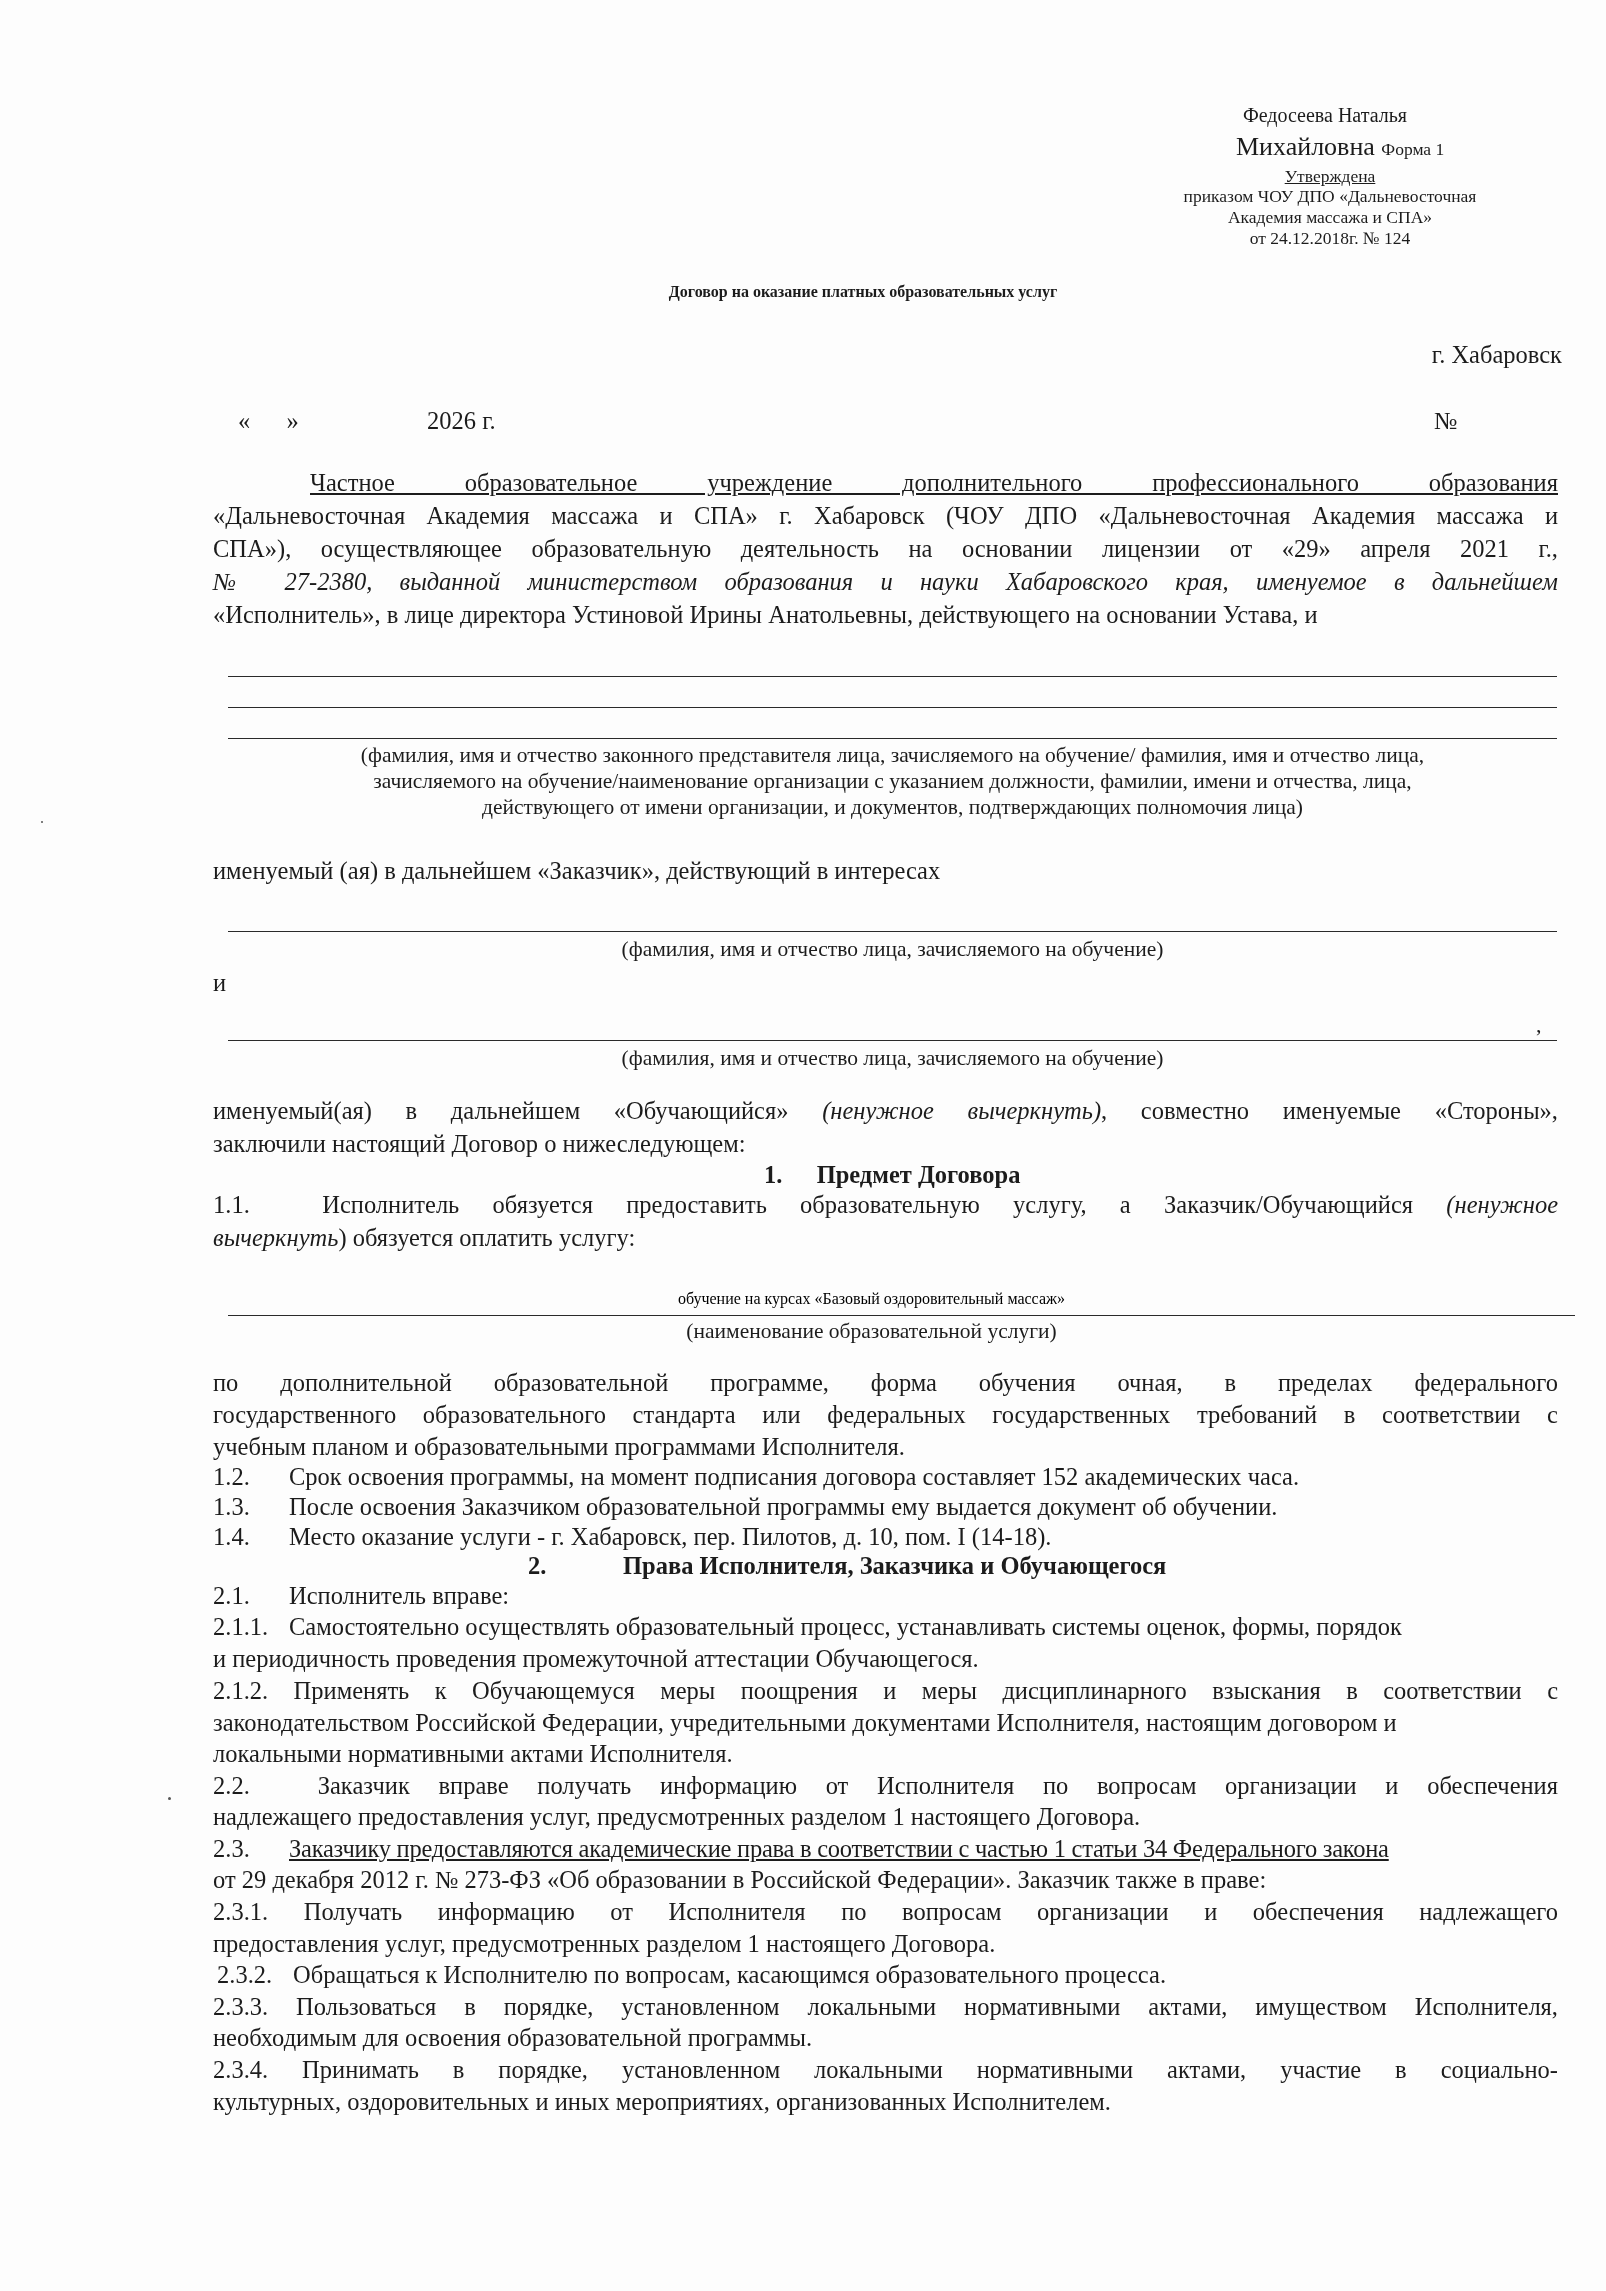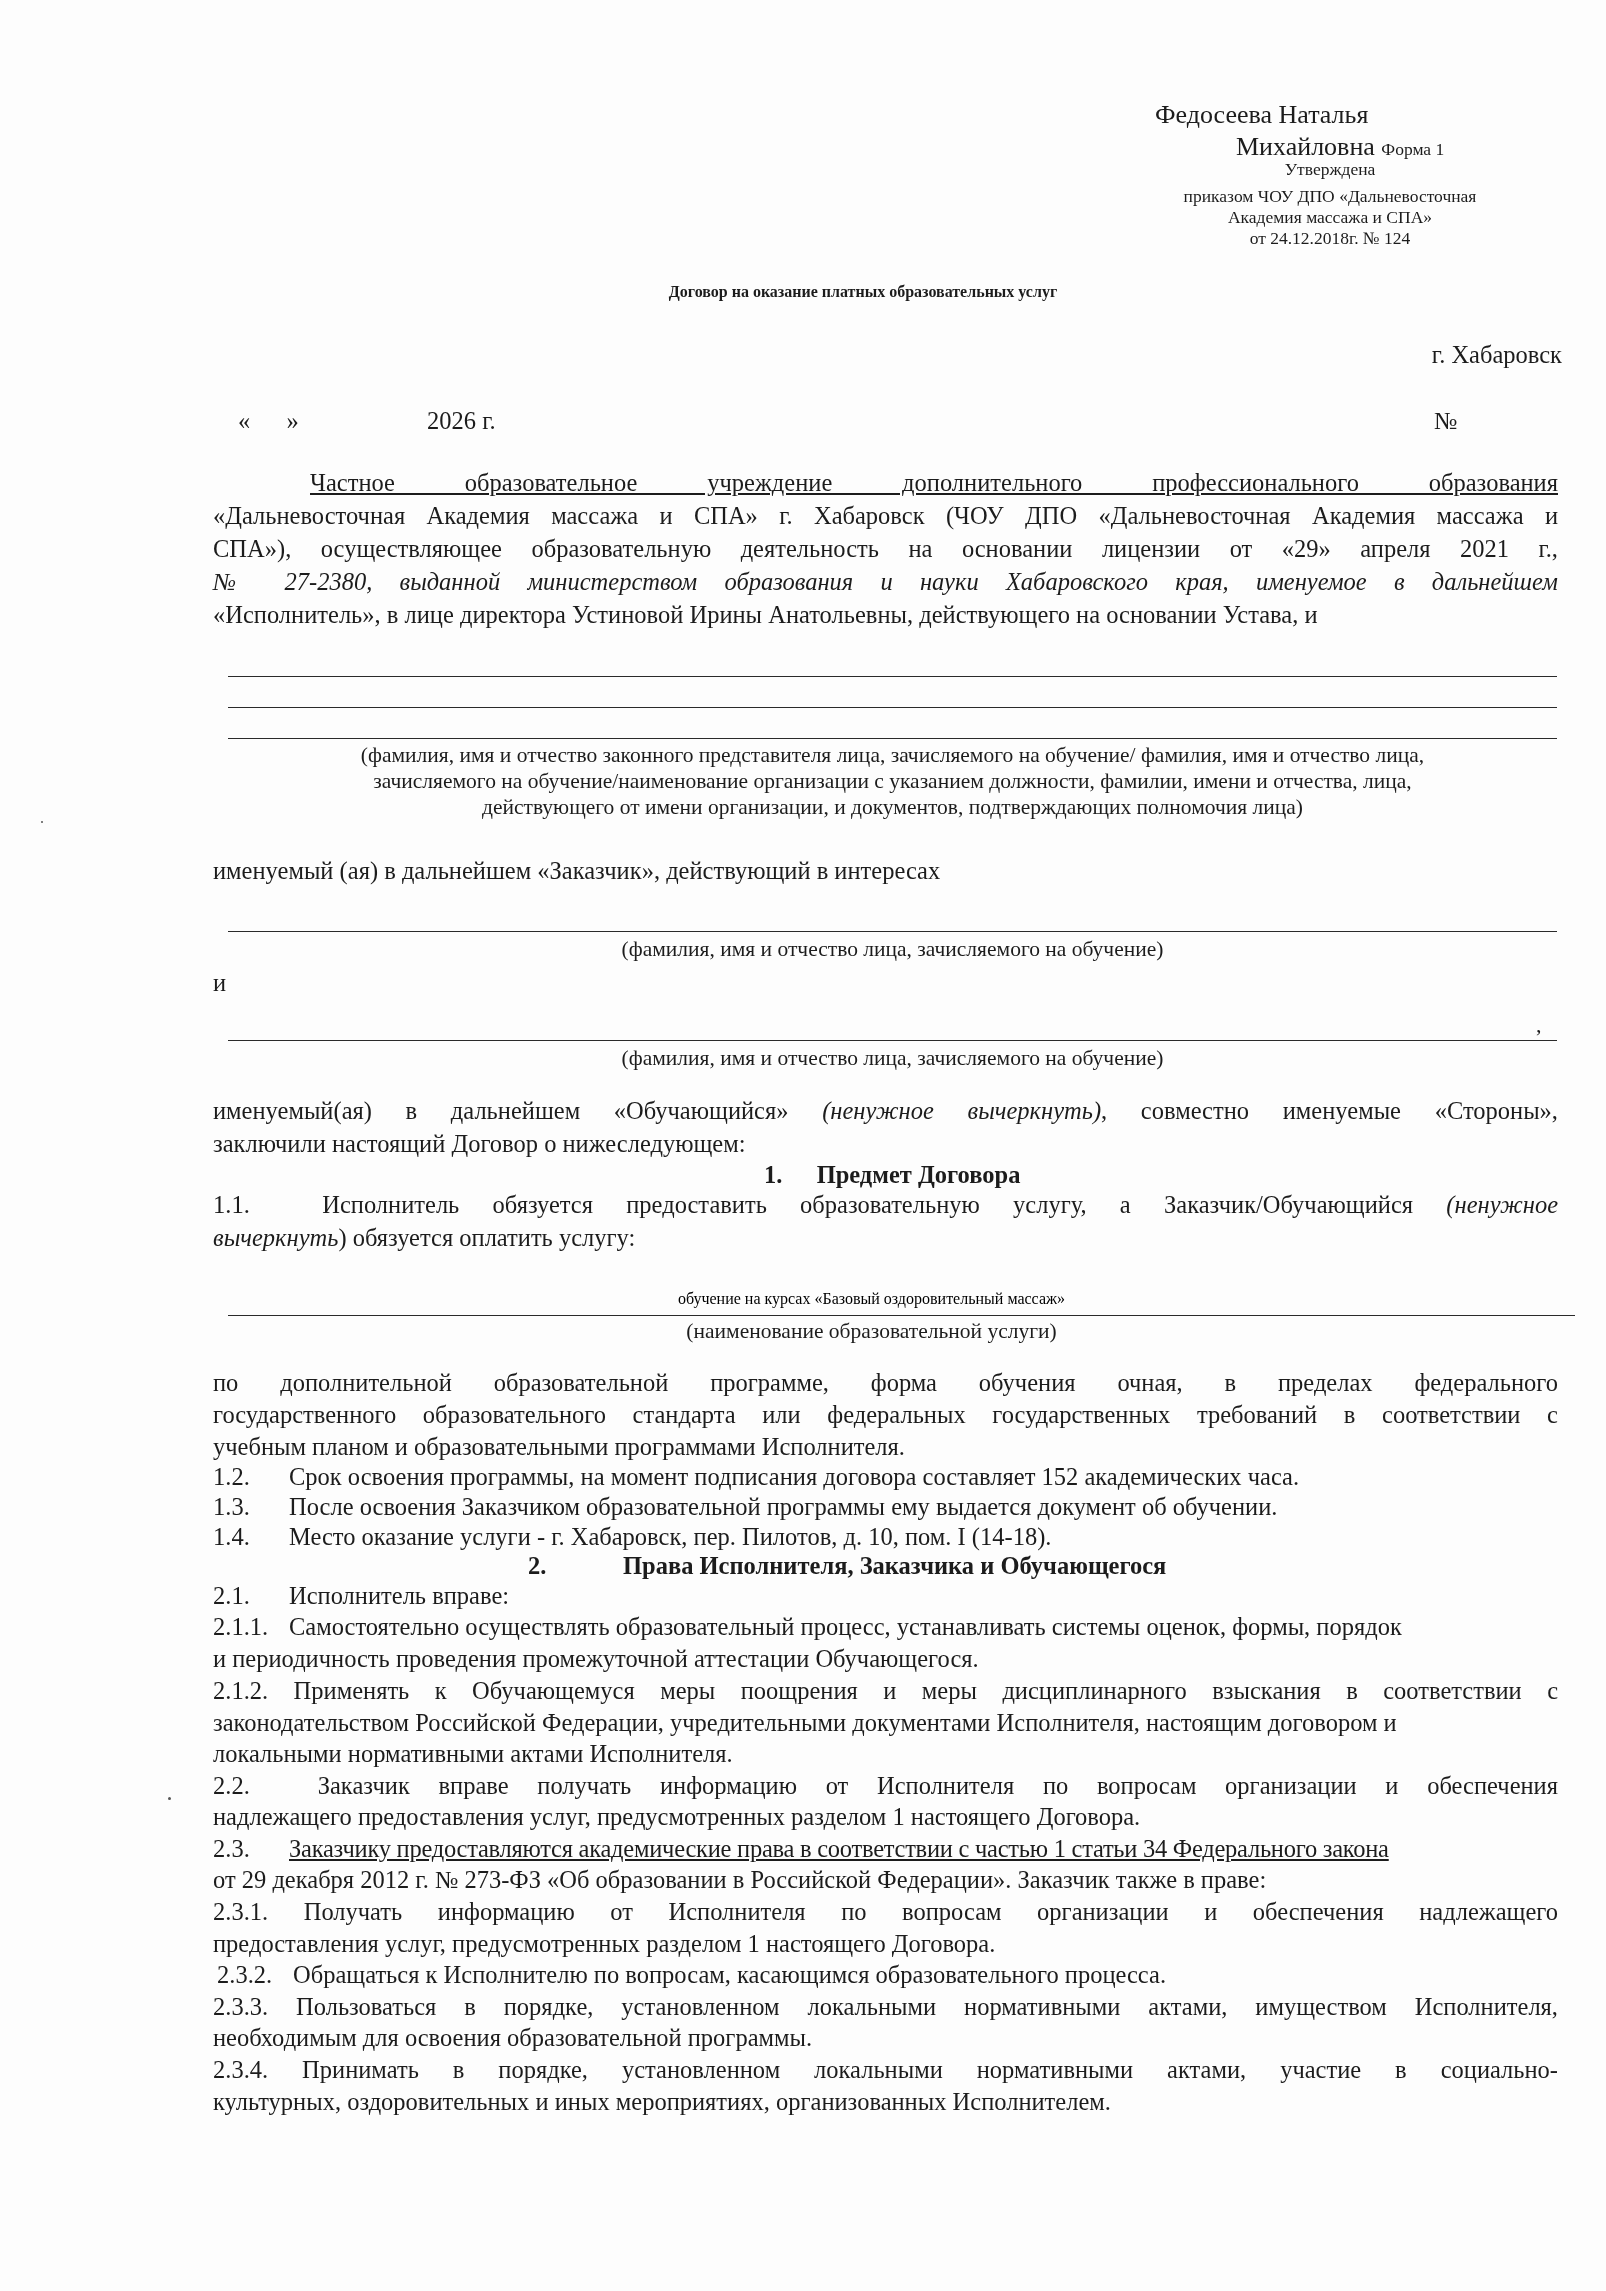--- a/index.html
+++ b/index.html
@@ -5,39 +5,39 @@
   html, body { margin: 0; padding: 0; }
   body {
     width: 1606px; height: 2291px; position: relative; overflow: hidden;
     background: #fdfdfd;
     font-family: "Liberation Serif", "DejaVu Serif", serif;
     color: #1c1c1c;
   }
   .abs { position: absolute; white-space: nowrap; }
   .t { font-size: 24.5px; line-height: 30px; }
   .just-row { position: absolute; left: 213px; width: 1345px; font-size: 24.5px; line-height: 30px; text-align: justify; text-align-last: justify; }
-  .hdr-big { font-size: 26px; line-height: 30px; }
+  .hdr-big { font-size: 20px; line-height: 30px; text-align: center; }
   .hdr-sm { font-size: 17.5px; line-height: 21px; text-align: center; }
   .b { font-weight: bold; }
   .i { font-style: italic; }
   .line { position: absolute; height: 0; border-top: 1.6px solid #2a2a2a; }
   .caption { font-size: 21.5px; line-height: 27px; text-align: center; }
   .num { display: inline-block; }
   input.blank { border: none; background: transparent; outline: none; font: inherit; padding: 0; }
   .speck { position: absolute; width: 3px; height: 3px; border-radius: 50%; background: #555; }
 </style>
 </head>
 <body>
 
 <div class="abs hdr-big" style="left:1155px; top:100px; width:340px;">Федосеева Наталья</div>
 <div class="abs" style="left:1236px; top:132px; font-size:26px; line-height:30px;">
   <span>Михайловна</span>
   <span style="font-size:17.5px;">Форма 1</span>
 </div>
-<div class="abs hdr-sm" style="left:1155px; top:159px; width:350px;">Утверждена</div>
+<div class="abs hdr-sm" style="left:1155px; top:166px; width:350px;text-decoration:underline;">Утверждена</div>
 <div class="abs hdr-sm" style="left:1155px; top:186px; width:350px;">приказом ЧОУ ДПО «Дальневосточная</div>
 <div class="abs hdr-sm" style="left:1155px; top:207px; width:350px;">Академия массажа и СПА»</div>
 <div class="abs hdr-sm" style="left:1155px; top:228px; width:350px;">от 24.12.2018г. № 124</div>
 
 <div class="abs b" style="left:0; width:1606px; top:278px; text-align:center; font-size:16px; line-height:28px; padding-left:120px; box-sizing:border-box;">Договор на оказание платных образовательных услуг</div>
 
 <div class="abs t" style="right:44px; top:340px;">г. Хабаровск</div>
 
 <div class="abs t" style="left:238px; top:406px; width:1240px;">
   <span>«</span>

